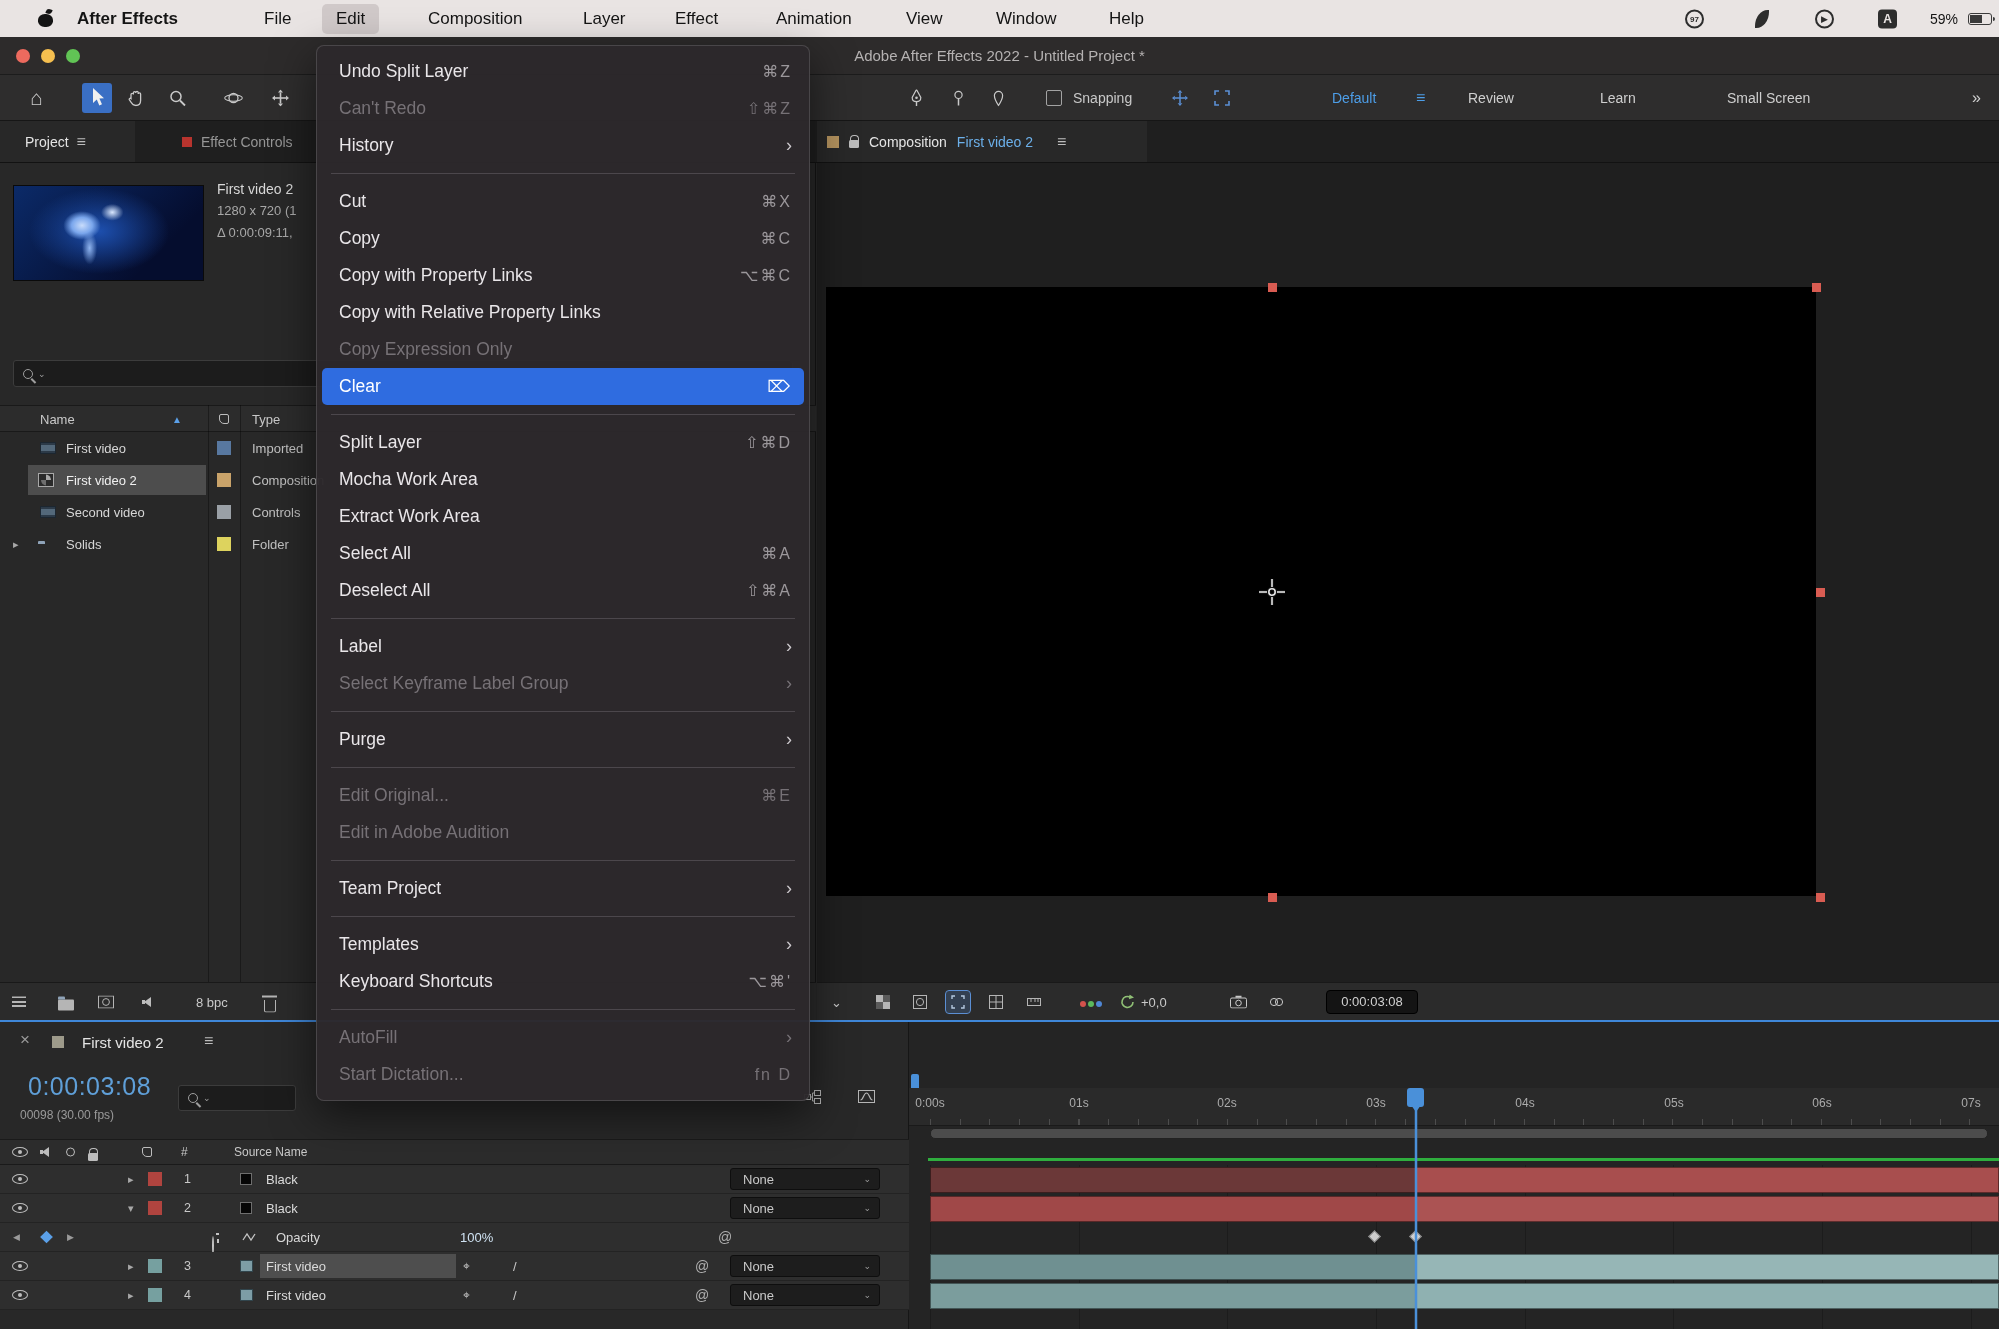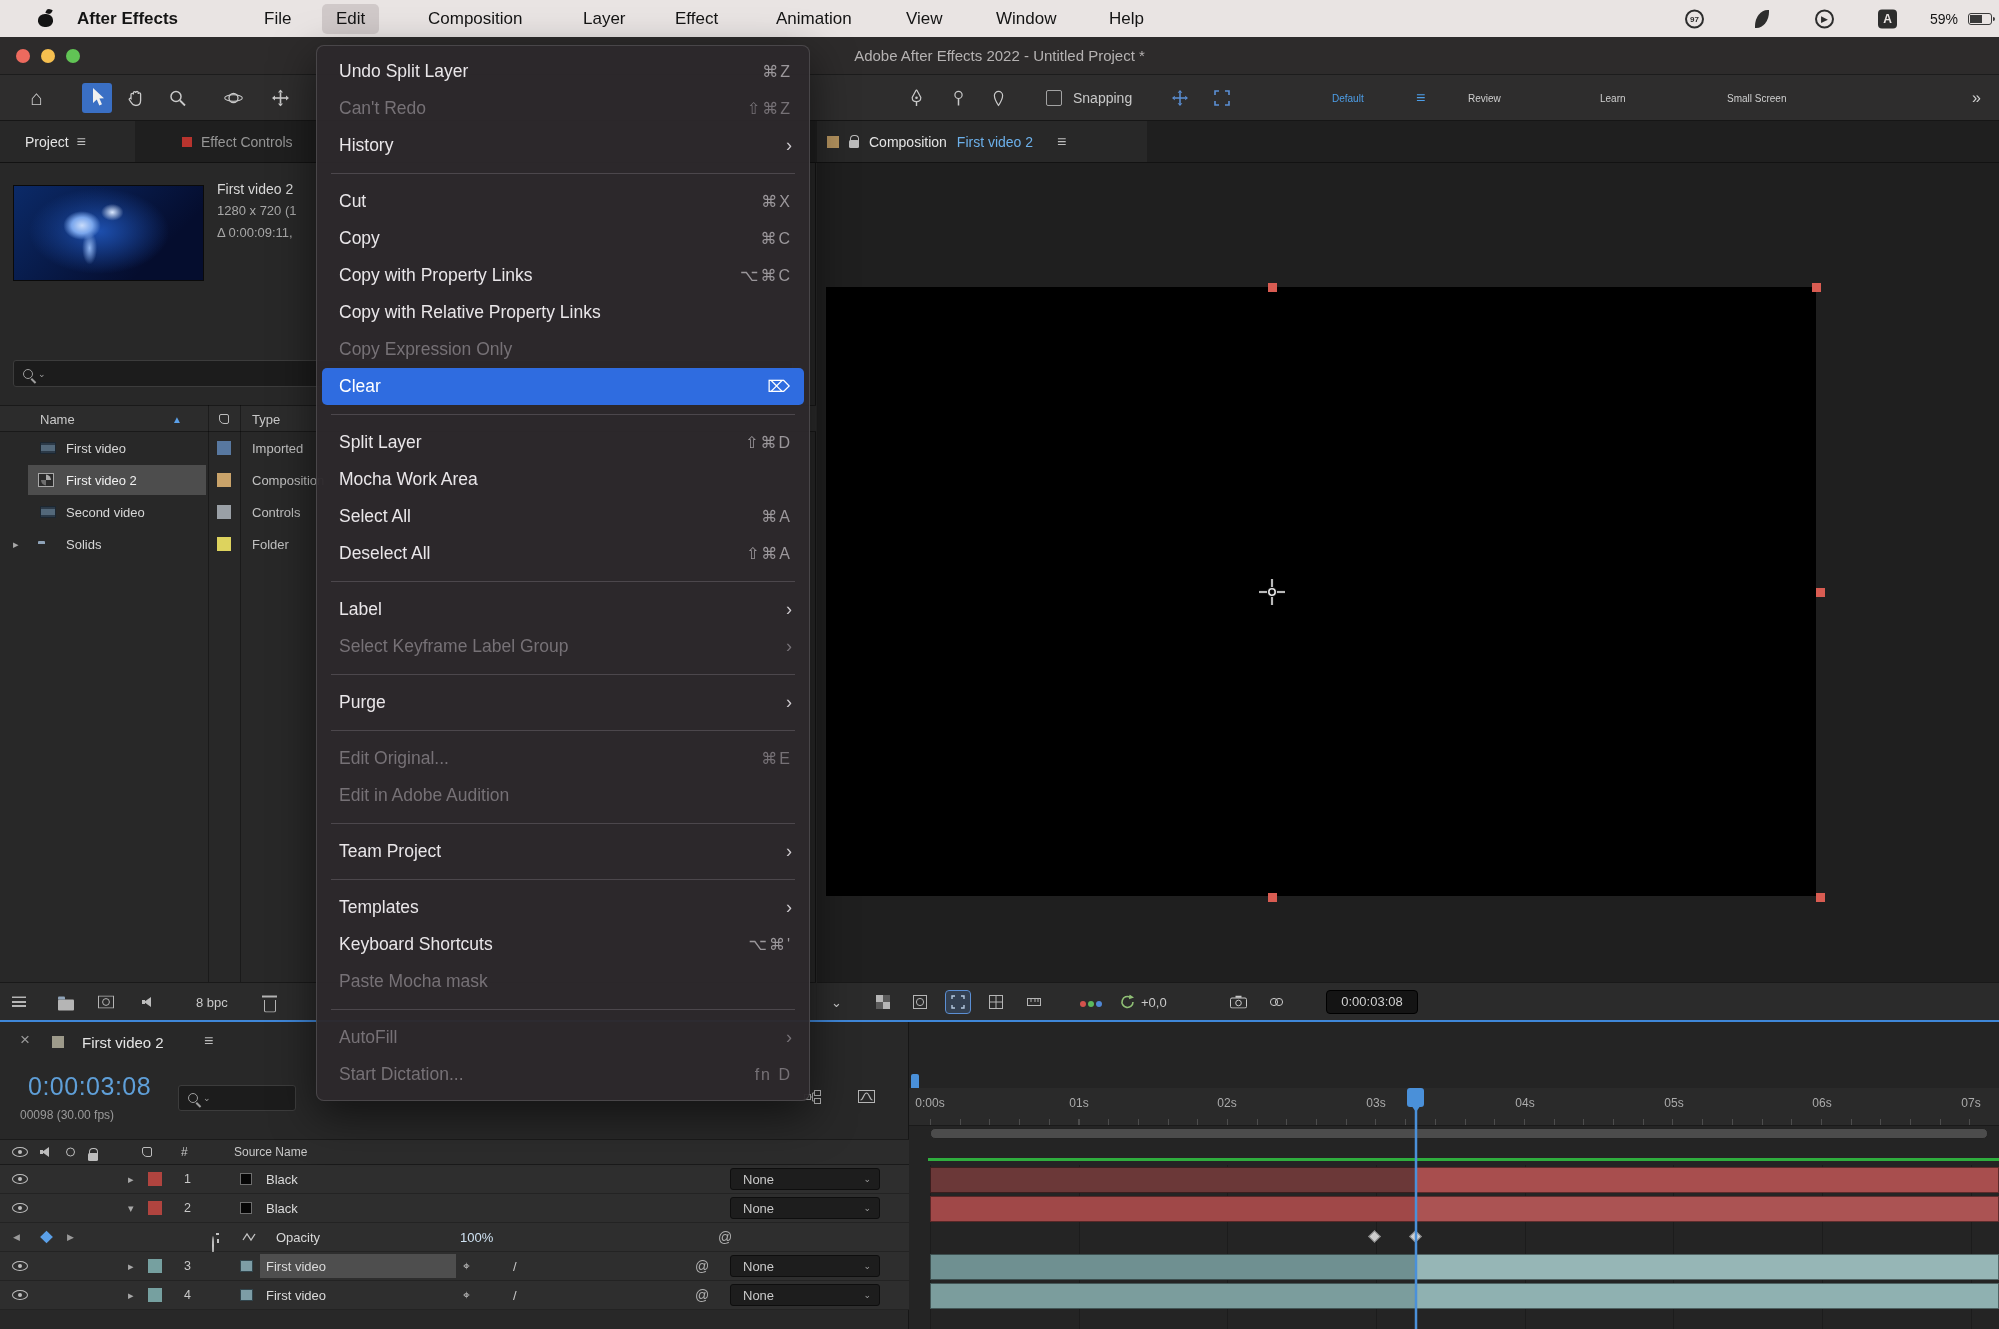--- a/index.html
+++ b/index.html
@@ -28,21 +28,21 @@
   #titlebar{position:absolute;left:0;top:37px;width:1999px;height:38px;background:#2d2b2b;border-bottom:1px solid #1c1c1c}
   .tl{position:absolute;top:12px;width:14px;height:14px;border-radius:50%}
   #titlebar .title{position:absolute;left:0;right:0;top:0;height:38px;line-height:38px;text-align:center;color:#b5b2b2;font-size:15px}
 
   
   #toolbar{position:absolute;left:0;top:75px;width:1999px;height:46px;background:#2e2d2d;border-bottom:1px solid #161616}
   #toolbar>*{position:absolute;top:50%;transform:translateY(-50%)}
   .tool-hl{width:30px;height:30px;background:#3a6fc4;border-radius:3px;display:flex;align-items:center;justify-content:center}
   .glyph{color:#c9c9c9}
   .cbox{width:16px;height:16px;border:1.5px solid #a3a3a3;border-radius:2px;background:transparent}
-  .wsp{color:#cfcfcf;font-size:10px}
+  .wsp{color:#cfcfcf;font-size:14px}
   .wsp.active{color:#4d9ee8}
   .hamb{color:#4d9ee8;font-size:16px}
 
   
   #tabsrow{position:absolute;left:0;top:121px;width:1999px;height:42px;background:#1f1f1f;border-bottom:1px solid #121212}
   .ptab{position:absolute;top:0;bottom:0;display:flex;align-items:center;background:#282828}
   .tabtxt{font-size:14px;color:#e4e4e4}
   .tabdim{font-size:14px;color:#969696}
   .hamg{color:#bdbdbd;font-size:16px}
   .sqred{width:10px;height:10px;background:#b8342e}
@@ -620,20 +620,23 @@
       </div>
     <div class="emsep"></div>
     <div class="emi">
         <span class="lbl">Split Layer</span>
         <span class="sc">⇧⌘D</span>
       </div>
     <div class="emi">
         <span class="lbl">Mocha Work Area</span>
       </div>
     <div class="emi">
+        <span class="lbl">Extract Work Area</span>
+      </div>
+    <div class="emi">
         <span class="lbl">Select All</span>
         <span class="sc">⌘A</span>
       </div>
     <div class="emi">
         <span class="lbl">Deselect All</span>
         <span class="sc">⇧⌘A</span>
       </div>
     <div class="emsep"></div>
     <div class="emi">
         <span class="lbl">Label</span>
@@ -663,23 +666,20 @@
       </div>
     <div class="emsep"></div>
     <div class="emi">
         <span class="lbl">Templates</span>
         <span class="arr">›</span>
       </div>
     <div class="emi">
         <span class="lbl">Keyboard Shortcuts</span>
         <span class="sc">⌥⌘'</span>
       </div>
-    <div class="emi dis">
-        <span class="lbl">Paste Mocha mask</span>
-      </div>
     <div class="emsep"></div>
     <div class="emi dis">
         <span class="lbl">AutoFill</span>
         <span class="arr">›</span>
       </div>
     <div class="emi dis">
         <span class="lbl">Start Dictation...</span>
         <span class="sc">fn D</span>
       </div>
   </div>

